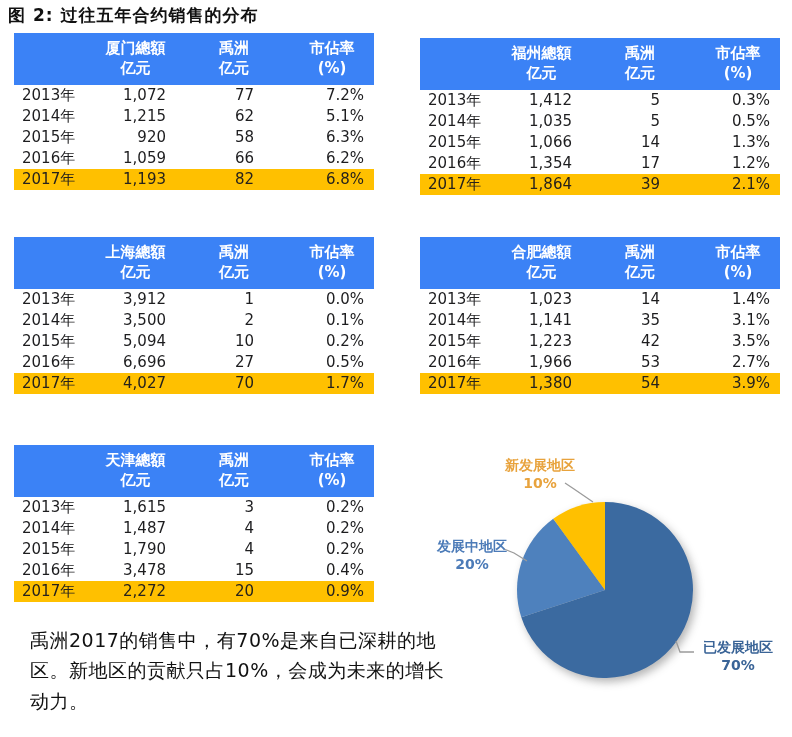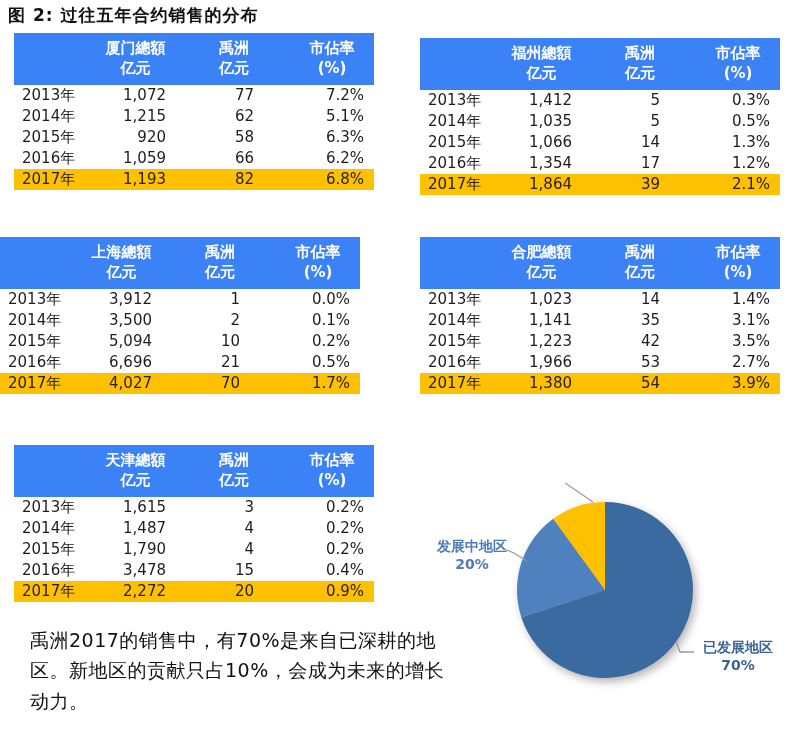--- a/index.html
+++ b/index.html
@@ -161,21 +161,21 @@
           </tr>
           <tr class="hl">
             <td class="c-year">2017年</td>
             <td class="c-total">1,864</td>
             <td class="c-yz">39</td>
             <td class="c-share">2.1%</td>
           </tr>
         </tbody>
       </table>
     </section>
-  <section class="table-card" style="left:0;top:237px">
+  <section class="table-card" style="left:14px;top:237px">
       <table>
         <thead>
           <tr>
             <th class="c-year"></th>
             <th class="c-total"><span>上海總額</span><br><span>亿元</span></th>
             <th class="c-yz"><span>禹洲</span><br><span>亿元</span></th>
             <th class="c-share"><span>市佔率</span><br><span>(%)</span></th>
           </tr>
         </thead>
         <tbody>
@@ -193,21 +193,21 @@
           </tr>
           <tr class="">
             <td class="c-year">2015年</td>
             <td class="c-total">5,094</td>
             <td class="c-yz">10</td>
             <td class="c-share">0.2%</td>
           </tr>
           <tr class="">
             <td class="c-year">2016年</td>
             <td class="c-total">6,696</td>
-            <td class="c-yz">21</td>
+            <td class="c-yz">27</td>
             <td class="c-share">0.5%</td>
           </tr>
           <tr class="hl">
             <td class="c-year">2017年</td>
             <td class="c-total">4,027</td>
             <td class="c-yz">70</td>
             <td class="c-share">1.7%</td>
           </tr>
         </tbody>
       </table>
@@ -305,20 +305,24 @@
     <svg id="pie-svg" class="pie-svg" width="360" height="310" viewBox="0 0 360 310">
       <g id="pie-slices" class="pie-slices">
           <path d="M175,172 L175.00,84.00 A88,88 0 1 1 91.31,199.19 Z" fill="#3B6AA0"></path>
           <path d="M175,172 L91.31,199.19 A88,88 0 0 1 123.27,100.81 Z" fill="#4E81BD"></path>
           <path d="M175,172 L123.27,100.81 A88,88 0 0 1 175.00,84.00 Z" fill="#FFC000"></path>
         </g>
       <polyline class="leader" points="135,65 144,71 163,84"></polyline>
       <polyline class="leader" points="74,131 84,135 97,143"></polyline>
       <polyline class="leader" points="246,223 250,234 264,234"></polyline>
     </svg>
+    <div class="pie-label pie-label-new">
+      <span>新发展地区</span><br>
+      <span>10%</span>
+    </div>
     <div class="pie-label pie-label-developing">
       <span>发展中地区</span><br>
       <span>20%</span>
     </div>
     <div class="pie-label pie-label-developed">
       <span>已发展地区</span><br>
       <span>70%</span>
     </div>
   </div>
 

